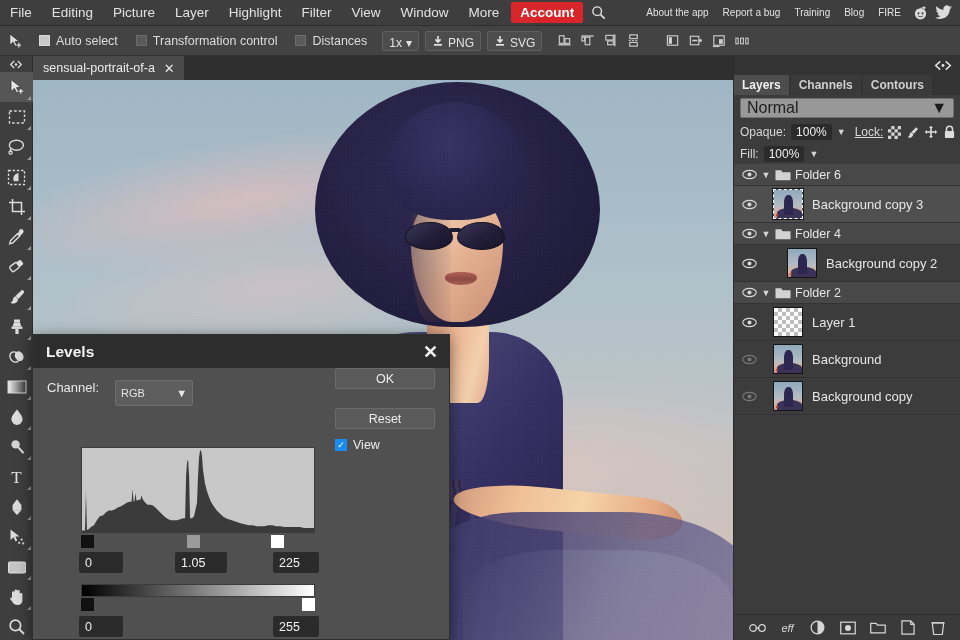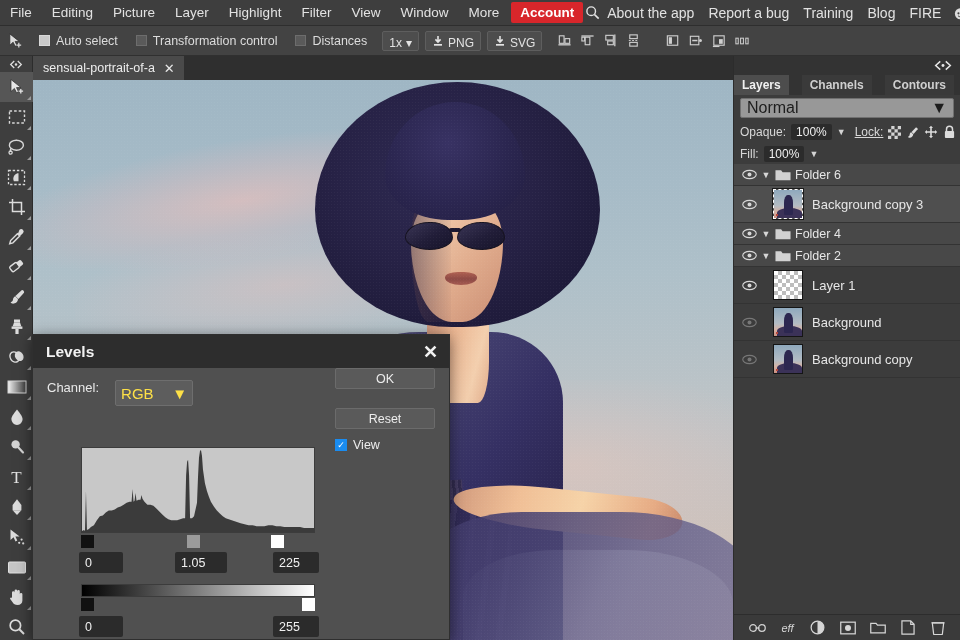--- a/index.html
+++ b/index.html
@@ -25,21 +25,21 @@
   .menu-item {
     padding: 3px 10px; color: #e2e2e2; font-size: 13.5px;
     white-space: nowrap; cursor: default;
   }
   .menu-item.accent {
     background: #d8262b; color: #fff; font-weight: bold;
     border-radius: 2px; padding: 3px 9px; margin: 0 2px;
   }
   .menu-spacer { flex: 1; }
   .menu-right { display: flex; align-items: center; padding-right: 4px; }
-  .menu-right .menu-item { font-size: 14px; padding: 3px 7px; }
+  .menu-right .menu-item { font-size: 10px; padding: 3px 7px; }
   .search-ico { width: 26px; display:flex; justify-content:center; align-items:center; }
   .social { width: 24px; display:flex; justify-content:center; align-items:center; }
 
   
   .optionsbar {
     position: absolute; left: 0; top: 26px; width: 960px; height: 30px;
     background: #434343;
     display: flex; align-items: center; gap: 0px;
     border-bottom: 1px solid #303030;
   }
@@ -219,21 +219,21 @@
     position: absolute; left: 733px; top: 56px; width: 227px; height: 584px;
     background: #3c3c3c; border-left: 1px solid #2c2c2c;
   }
   .rp-collapse {
     height: 18px; background: #333; display:flex; justify-content:flex-end; align-items:center;
     padding-right: 6px;
   }
   .rp-tabs { display: flex; background: #333; height: 21px; align-items: flex-end; }
   .rp-tab {
     padding: 3px 8px 3px 8px; font-size: 12px; color: #cfcfcf;
-    background: #3a3a3a; margin-right: 13px; font-weight: bold;
+    background: #3a3a3a; margin-right: 2px; font-weight: bold;
   }
   .rp-tab.active { background: #4d4d4d; color: #f0f0f0; }
   .rp-row { display: flex; align-items: center; padding: 3px 6px; gap: 5px; font-size: 12px; }
   .blend-select {
     flex: 1; height: 20px; background: #989898; color: #1d1d1d;
     border: 1px solid #707070; border-radius: 2px;
     display: flex; align-items: center; justify-content: space-between;
     padding: 0 6px; font-size: 16px;
   }
   .numbox {
@@ -294,21 +294,21 @@
     padding: 0 11px 0 13px;
   }
   .dlg-title span.t { font-size: 15.5px; font-weight: bold; color: #f2f2f2; }
   .dlg-x { font-size: 18px; color: #f2f2f2; line-height: 1; font-weight: bold; }
   .dlg-body { position: relative; padding: 12px 14px; }
   .chan-row { display: flex; gap: 16px; }
   .chan-label { font-size: 13px; color: #e9e9e9; }
   .chan-select {
     width: 78px; height: 21px; background: #5d5d5d; border: 1px solid #6e6e6e;
     border-radius: 2px; display: flex; align-items: center; justify-content: space-between;
-    padding: 12px 5px; font-size: 15px; color: #fde047;
+    padding: 12px 5px; font-size: 11px; color: #e5e5e5;
   }
   .dlg-btn {
     position: absolute; right: 14px; width: 100px; height: 21px;
     background: #5a5a5a; border: 1px solid #6b6b6b; border-radius: 2px;
     display: flex; align-items: center; justify-content: center;
     font-size: 12.5px; color: #ededed;
   }
   .dlg-btn.ok { top: 0; }
   .dlg-btn.reset { top: 40px; }
   .view-row {
@@ -784,20 +784,37 @@
         </span>
         <span class="tri">▼</span>
         <span class="folder-ico">
           <svg width="16" height="13" viewBox="0 0 17 13">
               <path d="M0.5 2 h6 l1.6 2 h8.4 v8.5 h-16z" fill="#d2d2d2"></path>
             </svg>
         </span>
         <span class="layer-name">Folder 4</span>
       </div>
 
+      <div class="layer-row">
+        <span class="eye">
+          <svg width="15" height="11" viewBox="0 0 16 11">
+              <ellipse cx="8" cy="5.5" rx="7.2" ry="4.4" fill="none" stroke="#d8d8d8" stroke-width="1.2"></ellipse>
+              <circle cx="8" cy="5.5" r="2.1" fill="#d8d8d8"></circle>
+            </svg>
+        </span>
+        <span class="indent"></span>
+        <span class="indent"></span>
+        <span class="thumb">
+          <span class="tsky"></span>
+            <span class="tmound"></span>
+            <span class="tfig"></span>
+            <span class="tred"></span>
+        </span>
+        <span class="layer-name">Background copy 2</span>
+      </div>
 
       <div class="layer-row group">
         <span class="eye">
           <svg width="15" height="11" viewBox="0 0 16 11">
               <ellipse cx="8" cy="5.5" rx="7.2" ry="4.4" fill="none" stroke="#d8d8d8" stroke-width="1.2"></ellipse>
               <circle cx="8" cy="5.5" r="2.1" fill="#d8d8d8"></circle>
             </svg>
         </span>
         <span class="tri">▼</span>
         <span class="folder-ico">

